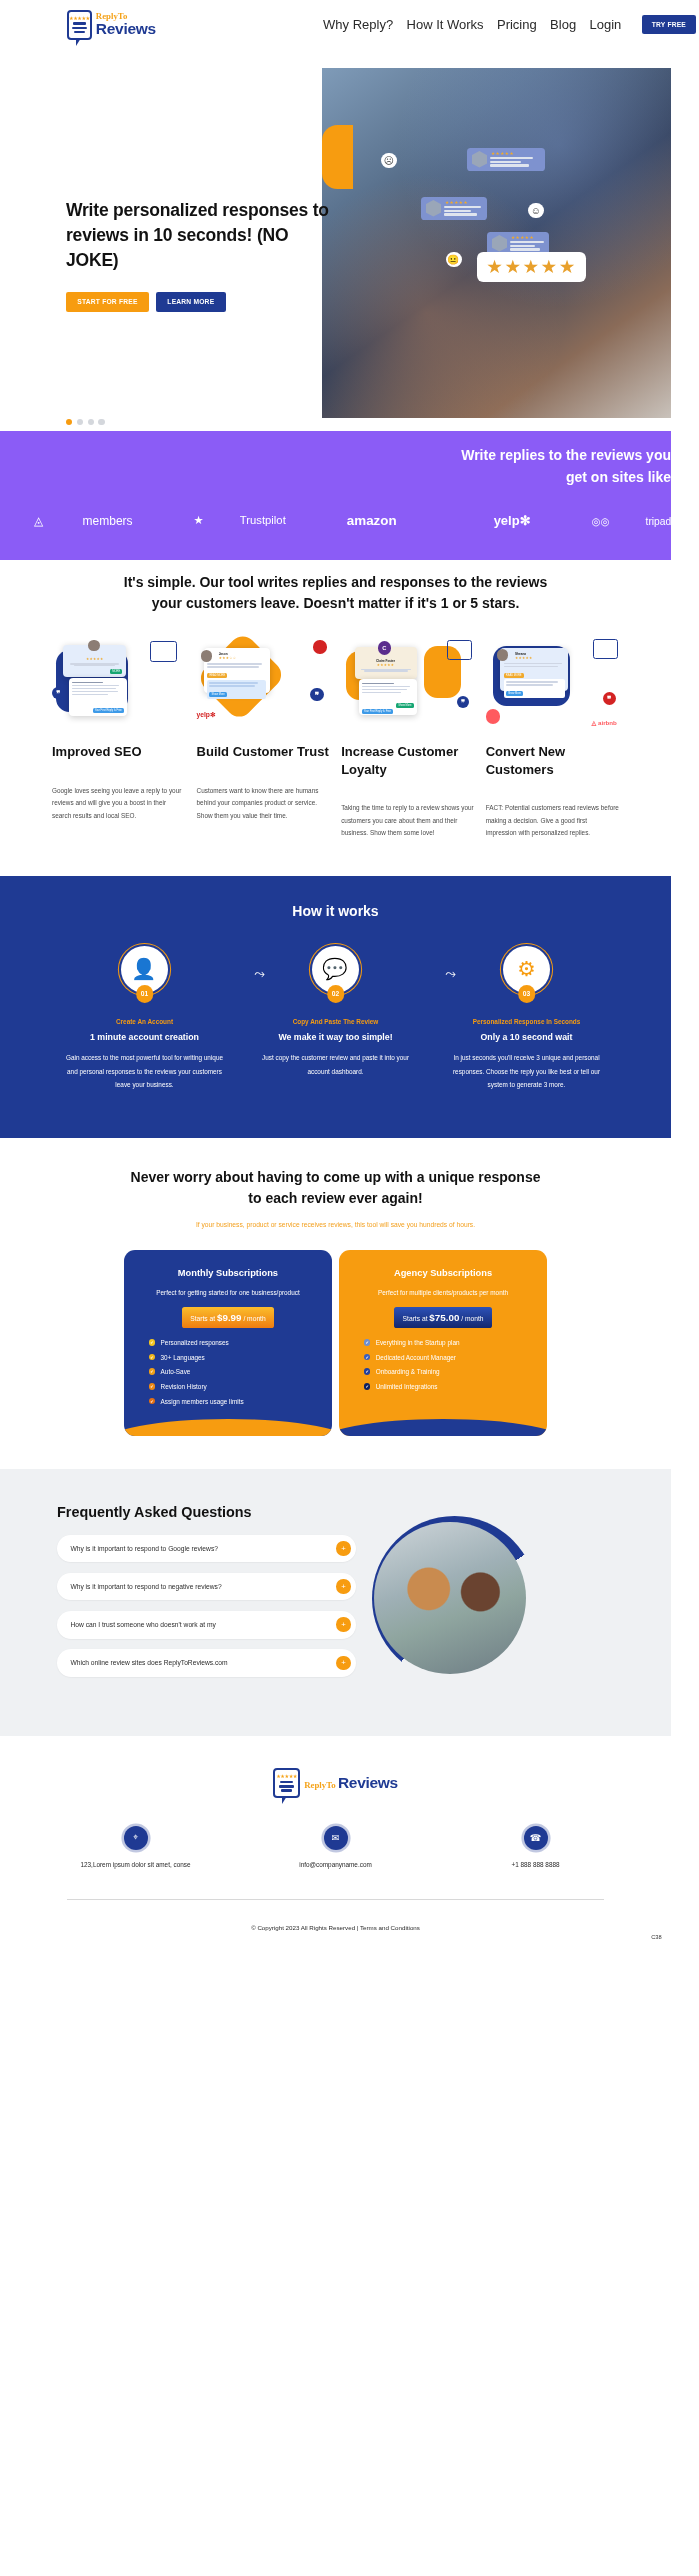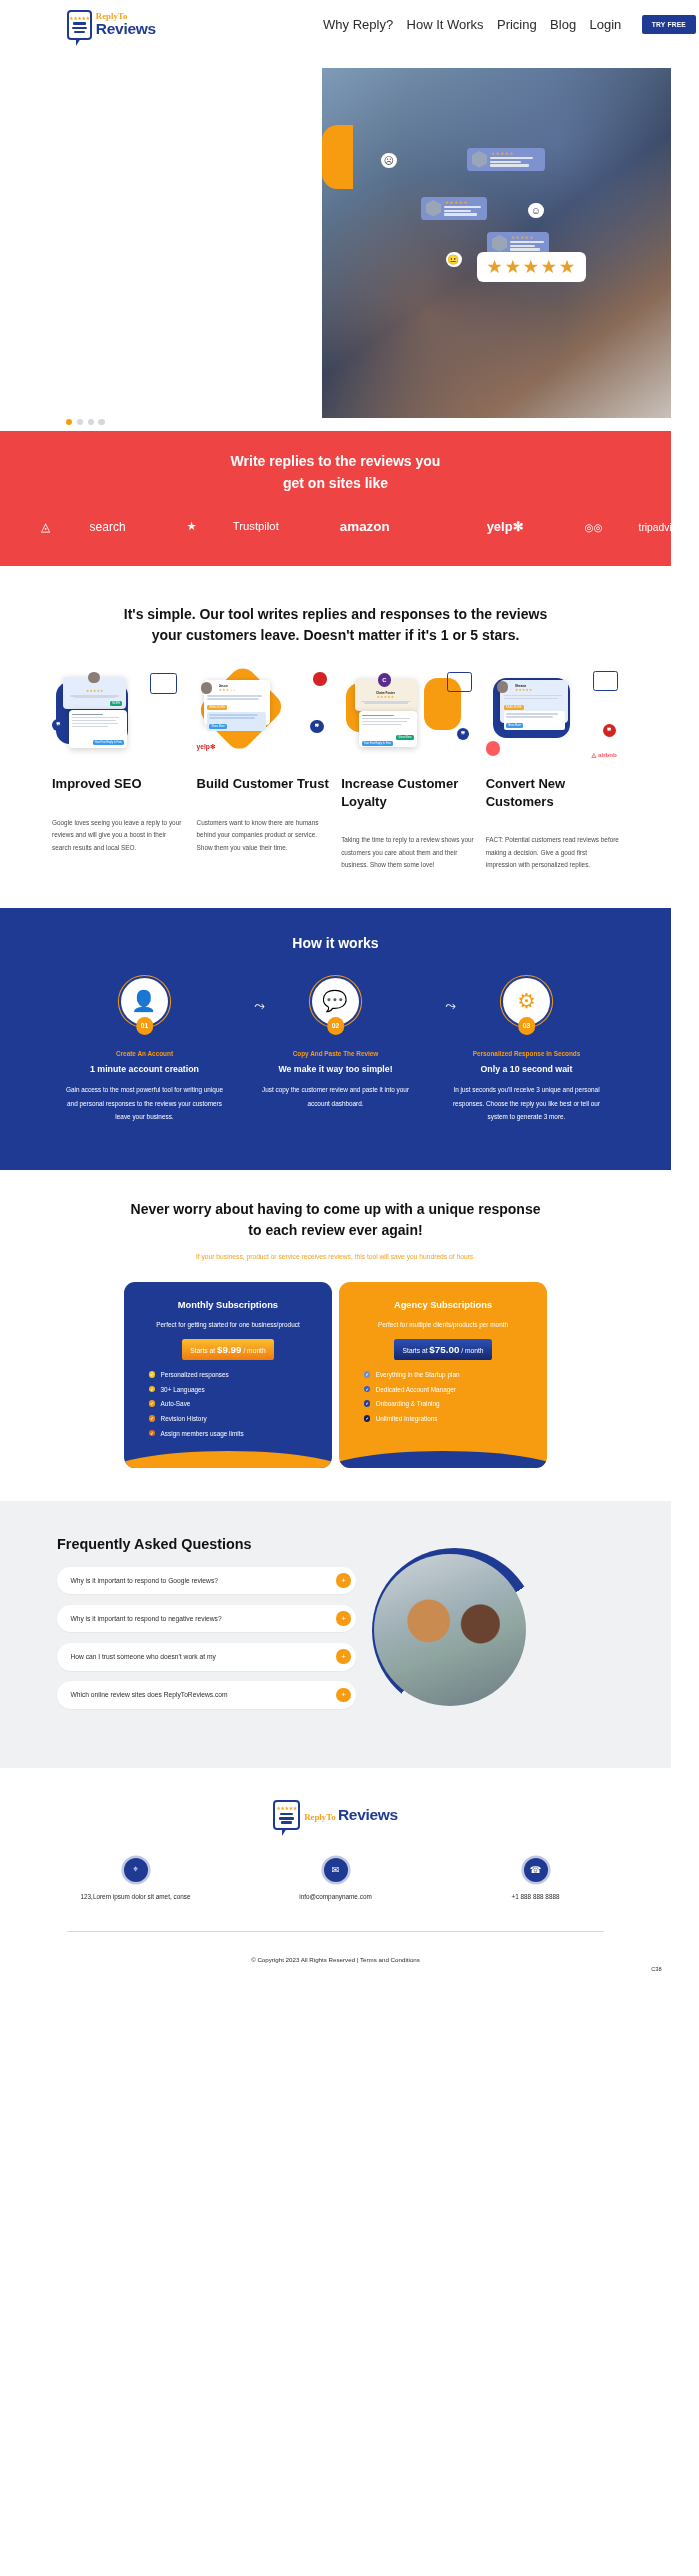--- a/index.html
+++ b/index.html
@@ -111,40 +111,40 @@
   }
   .hero-actions { display: flex; gap: 7.2px; margin-top: 19.6px; }
   .btn-start-free-hero { background: #f79c10; color: #fff; font-size: 6.7px; padding: 6.2px 11.3px; }
   .btn-learn-more { background: #1f3a93; color: #fff; font-size: 6.7px; padding: 6.2px 11.3px; }
   .dots { position: absolute; left: 66px; top: 370px; display: flex; gap: 4.6px; }
   .dot { width: 6.2px; height: 6.2px; border-radius: 50%; background: #d4d7dc; }
   .dot.on { background: #f79c10; }
 
   
   .band {
-    background: #ef4444; color: #fff;
-    padding: 20px 0 30px; text-align: center;
+    background: #8b5cf6; color: #fff;
+    padding: 14px 0 30px; text-align: right;
     margin-top: 11.3px;
   }
   .band h2 { font-size: 14px; font-weight: 800; line-height: 1.55; }
   .band-logos {
     display: flex; align-items: center; justify-content: center;
     gap: 25px; margin-top: 23px;
   }
   .band-logos span { color: #fff; white-space: nowrap; margin-left: 36px; }
   .bl-google { font-family: "Liberation Serif", serif; font-size: 15.5px; }
   .bl-airbnb { font-size: 12px; }
   .bl-trustpilot { font-size: 11.3px; }
   .bl-amazon { font-size: 13.4px; font-weight: 700; }
   .bl-yelp { font-size: 13px; font-weight: 700; }
   .bl-tripadvisor { font-size: 10.3px; }
   .bl-etsy { font-family: "Liberation Serif", serif; font-size: 14.4px; }
 
   
-  .features { background: #fff; padding: 38px 0 36px; }
+  .features { background: #fff; padding: 12px 0 36px; }
   .features h2 {
     text-align: center; font-size: 14px; font-weight: 800;
     line-height: 1.55; max-width: 453px; margin: 0 auto 23px;
     color: #121212;
   }
   .feature-grid {
     display: grid; grid-template-columns: repeat(4, 1fr);
     gap: 11.3px; padding: 0 52px;
   }
   .feature .art {
@@ -367,37 +367,44 @@
         <span class="lines">
             <i style="width:34px"></i>
             <i style="width:25px"></i>
             <i style="width:30px"></i>
           </span>
       </div>
       <div class="hp-big-stars" style="left:155px;top:184px;">★★★★★</div>
     </div>
     <div class="hero-accent"></div>
 
+    <div class="hero-copy">
+      <h1 class="hero-title">Write personalized responses to reviews in 10 seconds! (NO JOKE)</h1>
+      <div class="hero-actions">
+        <button class="btn btn-start-free-hero">START FOR FREE</button>
+        <button class="btn btn-learn-more">LEARN MORE</button>
+      </div>
+    </div>
 
     <div class="dots">
       <span class="dot on"></span>
       <span class="dot"></span>
       <span class="dot"></span>
       <span class="dot"></span>
     </div>
   </section>
 
   <section class="band">
     <h2>
       <span>Write replies to the reviews you</span><br>
       <span>get on sites like</span>
     </h2>
     <div class="band-logos">
       <span class="bl-google">Google</span>
-      <span class="bl-airbnb">◬ <span>search</span></span>
+      <span class="bl-airbnb">◬ <span>members</span></span>
       <span class="bl-trustpilot">★<span>Trustpilot</span></span>
       <span class="bl-amazon">amazon</span>
       <span class="bl-yelp"><span>yelp</span>✻</span>
       <span class="bl-tripadvisor">◎◎<span>tripadvisor</span></span>
       <span class="bl-etsy">Etsy</span>
     </div>
   </section>
 
   <section class="features">
     <h2>It's simple. Our tool writes replies and responses to the reviews your customers leave. Doesn't matter if it's 1 or 5 stars.</h2>

